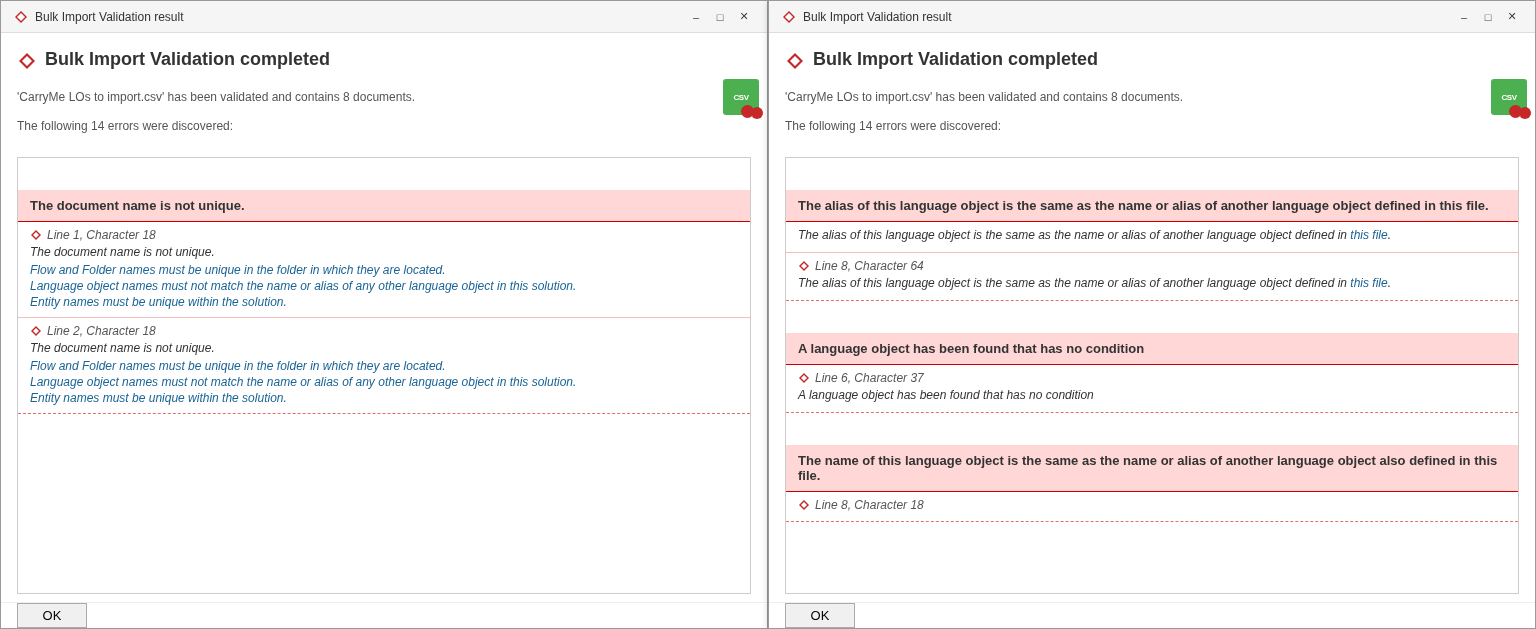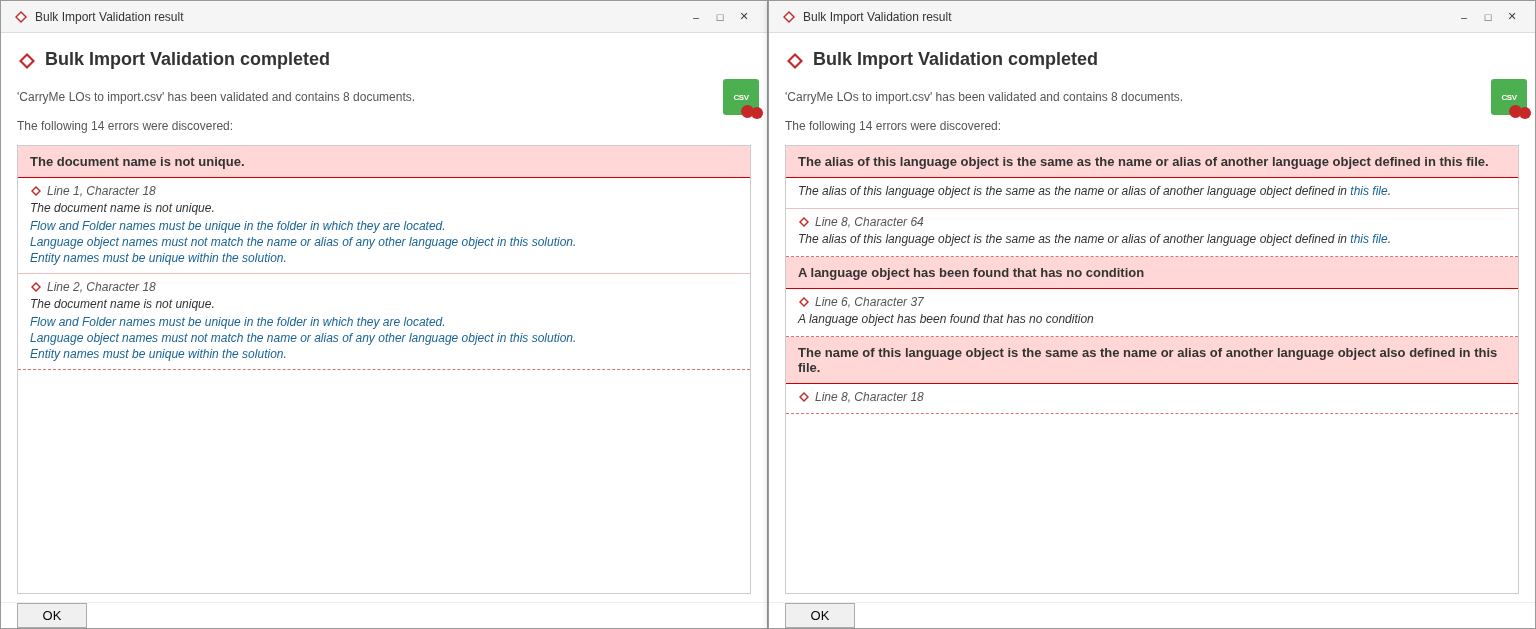--- a/index.html
+++ b/index.html
@@ -147,21 +147,21 @@
       background: #c62828;
       border-radius: 50%;
       display: flex;
       align-items: center;
       justify-content: center;
     }
 
     .errors-label {
       font-size: 12px;
       color: #555;
-      margin-bottom: 12px;
+      margin-bottom: 24px;
     }
 
     .errors-link {
       color: #1a6496;
       text-decoration: none;
     }
 
     .scroll-area {
       flex: 1;
       border: 1px solid #ccc;
@@ -175,20 +175,21 @@
     .scroll-area::-webkit-scrollbar-track {
       background: #f0f0f0;
     }
     .scroll-area::-webkit-scrollbar-thumb {
       background: #bbb;
       border: 1px solid #aaa;
     }
 
     .error-group {
       border-bottom: 1.5px dashed #e07070;
+      margin-top: 32px;
     }
 
     .error-header {
       background: #ffd7d7;
       padding: 8px 12px;
       font-size: 13px;
       font-weight: 600;
       color: #333;
       border-bottom: 1.5px solid #cc0000;
     }

